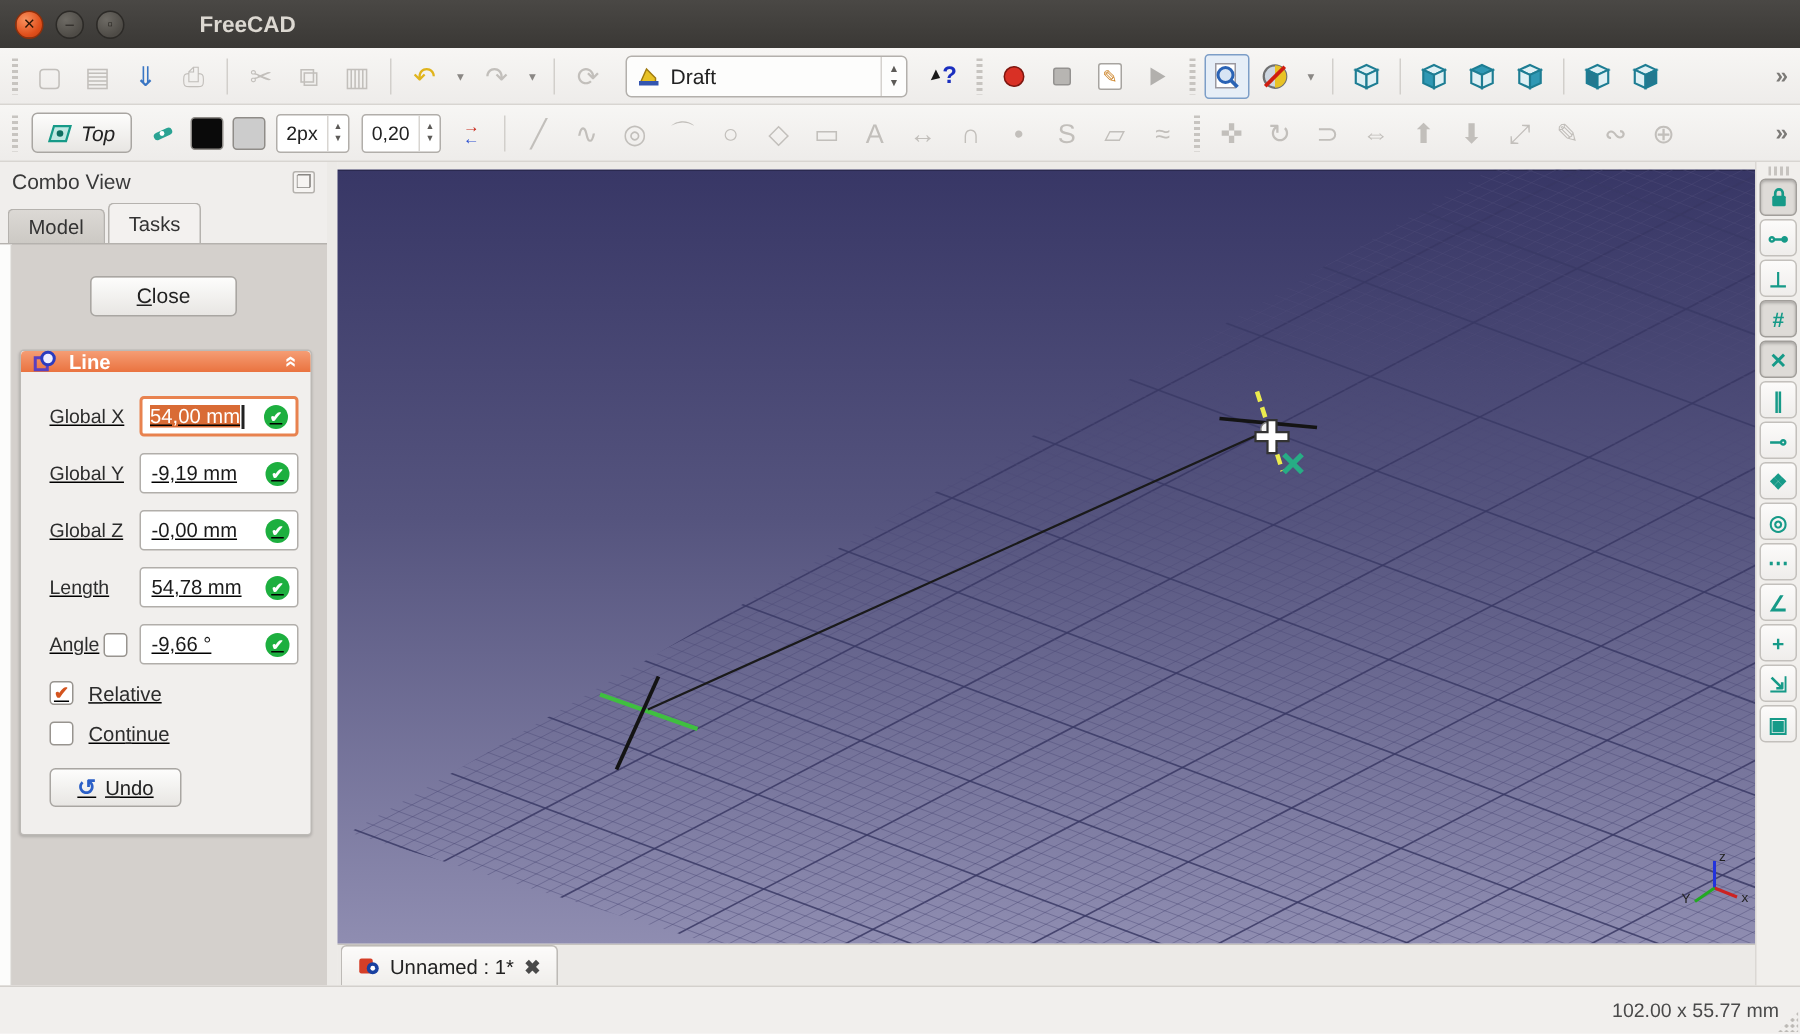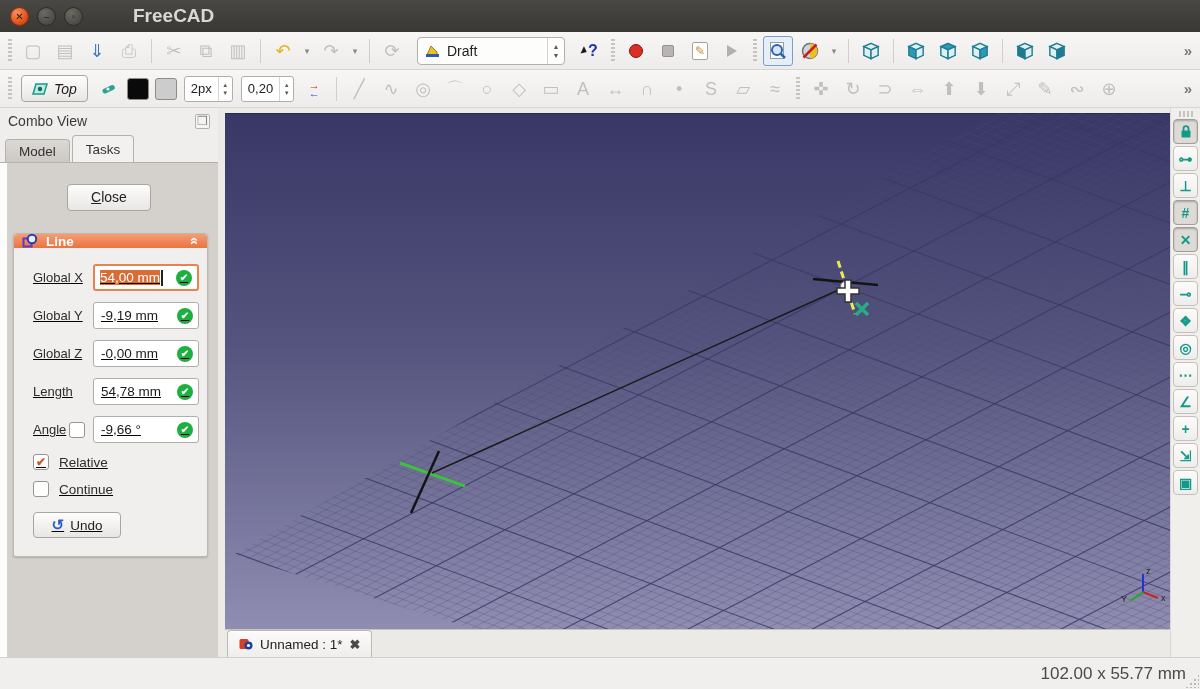--- a/index.html
+++ b/index.html
@@ -10,39 +10,39 @@
   
   .titlebar { height:32px; background:linear-gradient(#4a4845,#3a3835);
               display:flex; align-items:center; padding-left:10px; }
   .winbtn { width:19px; height:19px; border-radius:50%; margin-right:8px; flex:none;
             display:flex; align-items:center; justify-content:center;
             font-size:10px; color:#2d1506; }
   .winbtn.close { background:radial-gradient(circle at 35% 30%, #f9925f, #e1501c 62%, #bc3d0e);
                   border:1px solid #8e2f0b; }
   .winbtn.min, .winbtn.max { background:radial-gradient(circle at 35% 30%, #6d6a64, #4e4b46 70%);
                   border:1px solid #2c2a27; color:#24221e; }
-  .wintitle { color:#dcd8d1; font-weight:bold; font-size:19px; margin-left:42px; }
+  .wintitle { color:#dcd8d1; font-weight:bold; font-size:15px; margin-left:42px; }
 
   
   .toolbar { height:38px; background:linear-gradient(#f7f6f4,#eeecea);
              border-bottom:1px solid #d8d5d1; display:flex; align-items:center;
              padding:0 4px; gap:2px; }
   .tbtn { width:30px; height:30px; border-radius:3px; display:flex; align-items:center;
           justify-content:center; flex:none; position:relative; }
   .tbtn .g { font-size:18px; color:#98958f; line-height:1; }
   .tbtn.disabled .g { color:#c2bfbb; }
   .tsep { width:1px; height:24px; background:#d2cfcb; margin:0 5px; flex:none; }
   .tgrip { width:4px; height:24px; margin:0 4px; flex:none;
            background:repeating-linear-gradient(to bottom,#c7c4c0 0 2px,transparent 2px 4px); }
   .caretbtn { width:14px; height:30px; display:flex; align-items:center; justify-content:center;
               color:#8a8784; font-size:9px; flex:none; }
   .ovf { margin-left:auto; color:#7c7a77; font-size:15px; font-weight:bold; padding:0 4px; }
 
   .wbcombo { height:28px; border:1px solid #b3b0ac; border-radius:4px; background:#fdfdfc;
-             display:flex; align-items:center; padding-left:7px; width:148px; margin:0 8px;
+             display:flex; align-items:center; padding-left:7px; width:188px; margin:0 8px;
              flex:none; overflow:hidden; }
   .wbcombo .lbl { font-size:14px; color:#222; flex:1; padding-left:7px; }
   .wbspin { width:17px; align-self:stretch; border-left:1px solid #d5d2ce; display:flex;
             flex-direction:column; align-items:center; justify-content:center; gap:2px;
             color:#5c5a57; font-size:7px; line-height:7px; }
   .rec { width:14px; height:14px; border-radius:50%; background:#d93025; border:1px solid #7d160f; }
   .stop { width:12px; height:12px; border-radius:2px; background:#b7b5b2; border:1px solid #949290; }
   .play { width:0; height:0; border-left:10px solid #b2b0ad; border-top:6px solid transparent;
           border-bottom:6px solid transparent; }
   .sheet { width:16px; height:18px; background:#fff; border:1px solid #a7a4a0; border-radius:2px;
@@ -86,21 +86,21 @@
               justify-content:center; background:#f6f4f2; }
   .dock-tabs { display:flex; padding-left:5px; gap:2px; align-items:flex-end; height:28px; }
   .tab { padding:0 13px; font-size:13.5px; border:1px solid #b5b2ae; border-bottom:none;
          border-radius:4px 4px 0 0; background:linear-gradient(#dcd9d5,#ccc9c4); color:#333;
          height:23px; display:flex; align-items:center; }
   .tab.active { background:#f3f1ef; height:27px; }
   .dock-content { flex:1; background:#d4d0cc; border-top:1px solid #b5b2ae; position:relative;
                   padding-top:21px; }
   .dock-content::before { content:""; position:absolute; left:0; top:0; bottom:0; width:7px;
                   background:#fcfcfb; border-right:1px solid #d6d3cf; }
-  .closebtn { display:block; margin:0 auto; width:84px; height:27px;
+  .closebtn { display:block; margin:0 auto; width:98px; height:27px;
               background:linear-gradient(#fdfdfc,#e8e6e3); border:1px solid #a9a6a2;
               border-radius:4px; font-size:14px; color:#222; text-align:center; line-height:25px; }
   .accel { text-decoration:underline; }
 
   .linepanel { margin:22px 10px 0 13px; border:1px solid #bcb9b5; background:#f1efed;
                border-radius:3px; box-shadow:0 1px 2px rgba(0,0,0,.18); position:relative; }
   .lp-header { height:14px; background:linear-gradient(#f59d74,#ea7340); border-radius:3px 3px 0 0;
                display:flex; align-items:center; padding:0 8px; color:#fff; font-weight:bold;
                font-size:13.5px; gap:8px; }
   .lp-collapse { margin-left:auto; color:#fff; font-size:14px; transform:rotate(90deg); font-weight:bold; }
@@ -131,21 +131,21 @@
   .viewport svg { position:absolute; left:0; top:0; }
   .tabbar { height:28px; background:#eceae7; border-top:1px solid #c6c3bf; display:flex;
             align-items:flex-end; padding-left:2px; }
   .doctab { height:27px; display:flex; align-items:center; gap:7px; padding:0 11px;
             background:linear-gradient(#fcfbfa,#f0eeeb); border:1px solid #bdbab6;
             border-bottom:none; border-radius:4px 4px 0 0; font-size:13.5px; color:#222; }
   .tabclose { color:#4a4a4a; font-size:13px; font-weight:bold; }
 
   
   .statusbar { height:32px; background:#f1efed; border-top:1px solid #d3d0cc; display:flex;
-               align-items:center; justify-content:flex-end; padding-right:14px; font-size:17px;
+               align-items:center; justify-content:flex-end; padding-right:14px; font-size:13px;
                color:#4a4a4a; position:relative; }
   .grip { position:absolute; right:1px; bottom:1px; width:14px; height:14px;
           background-image:radial-gradient(#bbb8b4 1px, transparent 1.3px);
           background-size:4px 4px; clip-path:polygon(100% 0,100% 100%,0 100%); }
 </style>
 </head>
 <body>
 
 <div id="app">
 

